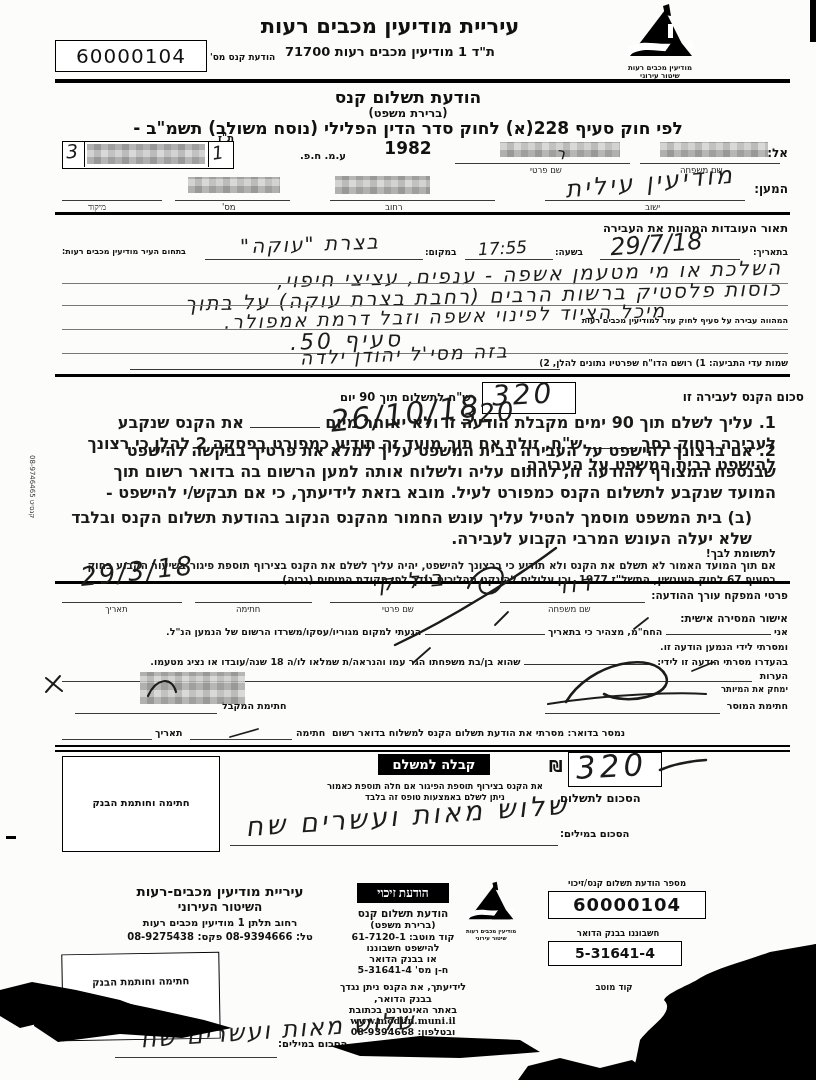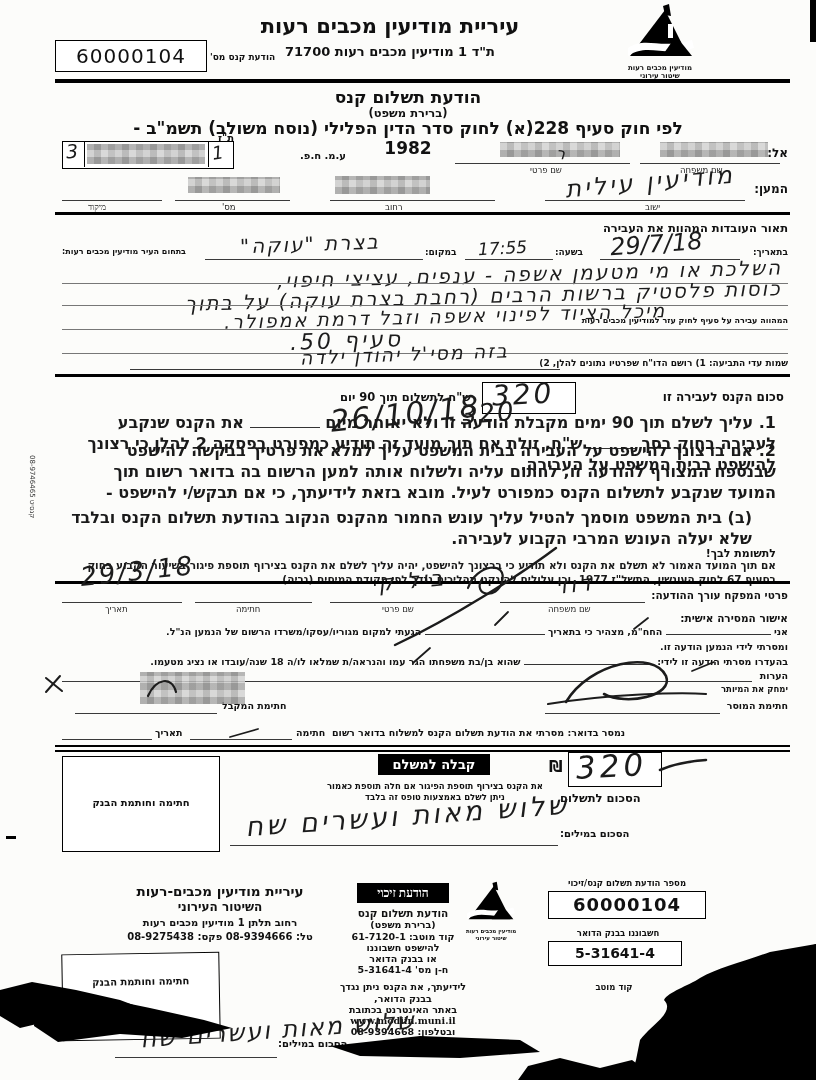--- a/index.html
+++ b/index.html
@@ -117,21 +117,21 @@
   <div class="lnl" style="left:62px;top:328px;width:726px;"></div>
   <div class="hand" style="left:290px;top:328px;font-size:22px;letter-spacing:3px;transform:rotate(-2deg)">סעיף 50.</div>
   <div class="lnl" style="left:62px;top:352px;width:726px;"></div>
 
   <div class="abs b" style="right:28px;top:358px;font-size:9px;">שמות עדי התביעה: 1) רושם הדו"ח שפרטיו נתונים להלן, 2)</div>
   <div class="hand" style="left:300px;top:343px;font-size:19px;letter-spacing:2px;transform:rotate(-2deg)">בזה מסי'ל יהודן ילדה</div>
   <div class="ln" style="left:130px;top:368px;width:430px;"></div>
 
   <div class="rule" style="left:55px;top:374px;width:735px;height:3px;"></div>
 
-  <div class="abs b" style="right:32px;top:390px;font-size:12px;">סכום הקנס לעבירה זו</div>
+  <div class="abs b" style="right:12px;top:390px;font-size:12px;">סכום הקנס לעבירה זו</div>
   <div class="box" style="left:482px;top:382px;width:92px;height:30px;border-width:1.4px;"></div>
   <div class="hand" style="left:492px;top:378px;font-size:28px;letter-spacing:3px;transform:rotate(-3deg)">320</div>
   <div class="abs b" style="left:340px;top:390px;font-size:11.5px;">ש"ח לתשלום תוך 90 יום</div>
   <div class="hand" style="left:330px;top:396px;font-size:30px;letter-spacing:2px;transform:rotate(-6deg)">26/10/18</div>
   <div class="hand" style="left:460px;top:398px;font-size:26px;letter-spacing:2px;transform:rotate(-5deg)">320</div>
 
   <div class="para" style="top:412px;">
     <span class="b">1.</span>
     <span>עליך לשלם תוך 90 ימים מקבלת הודעה זו ולא יאוחר מיום</span>
     <span class="gap" style="width:70px"></span>

